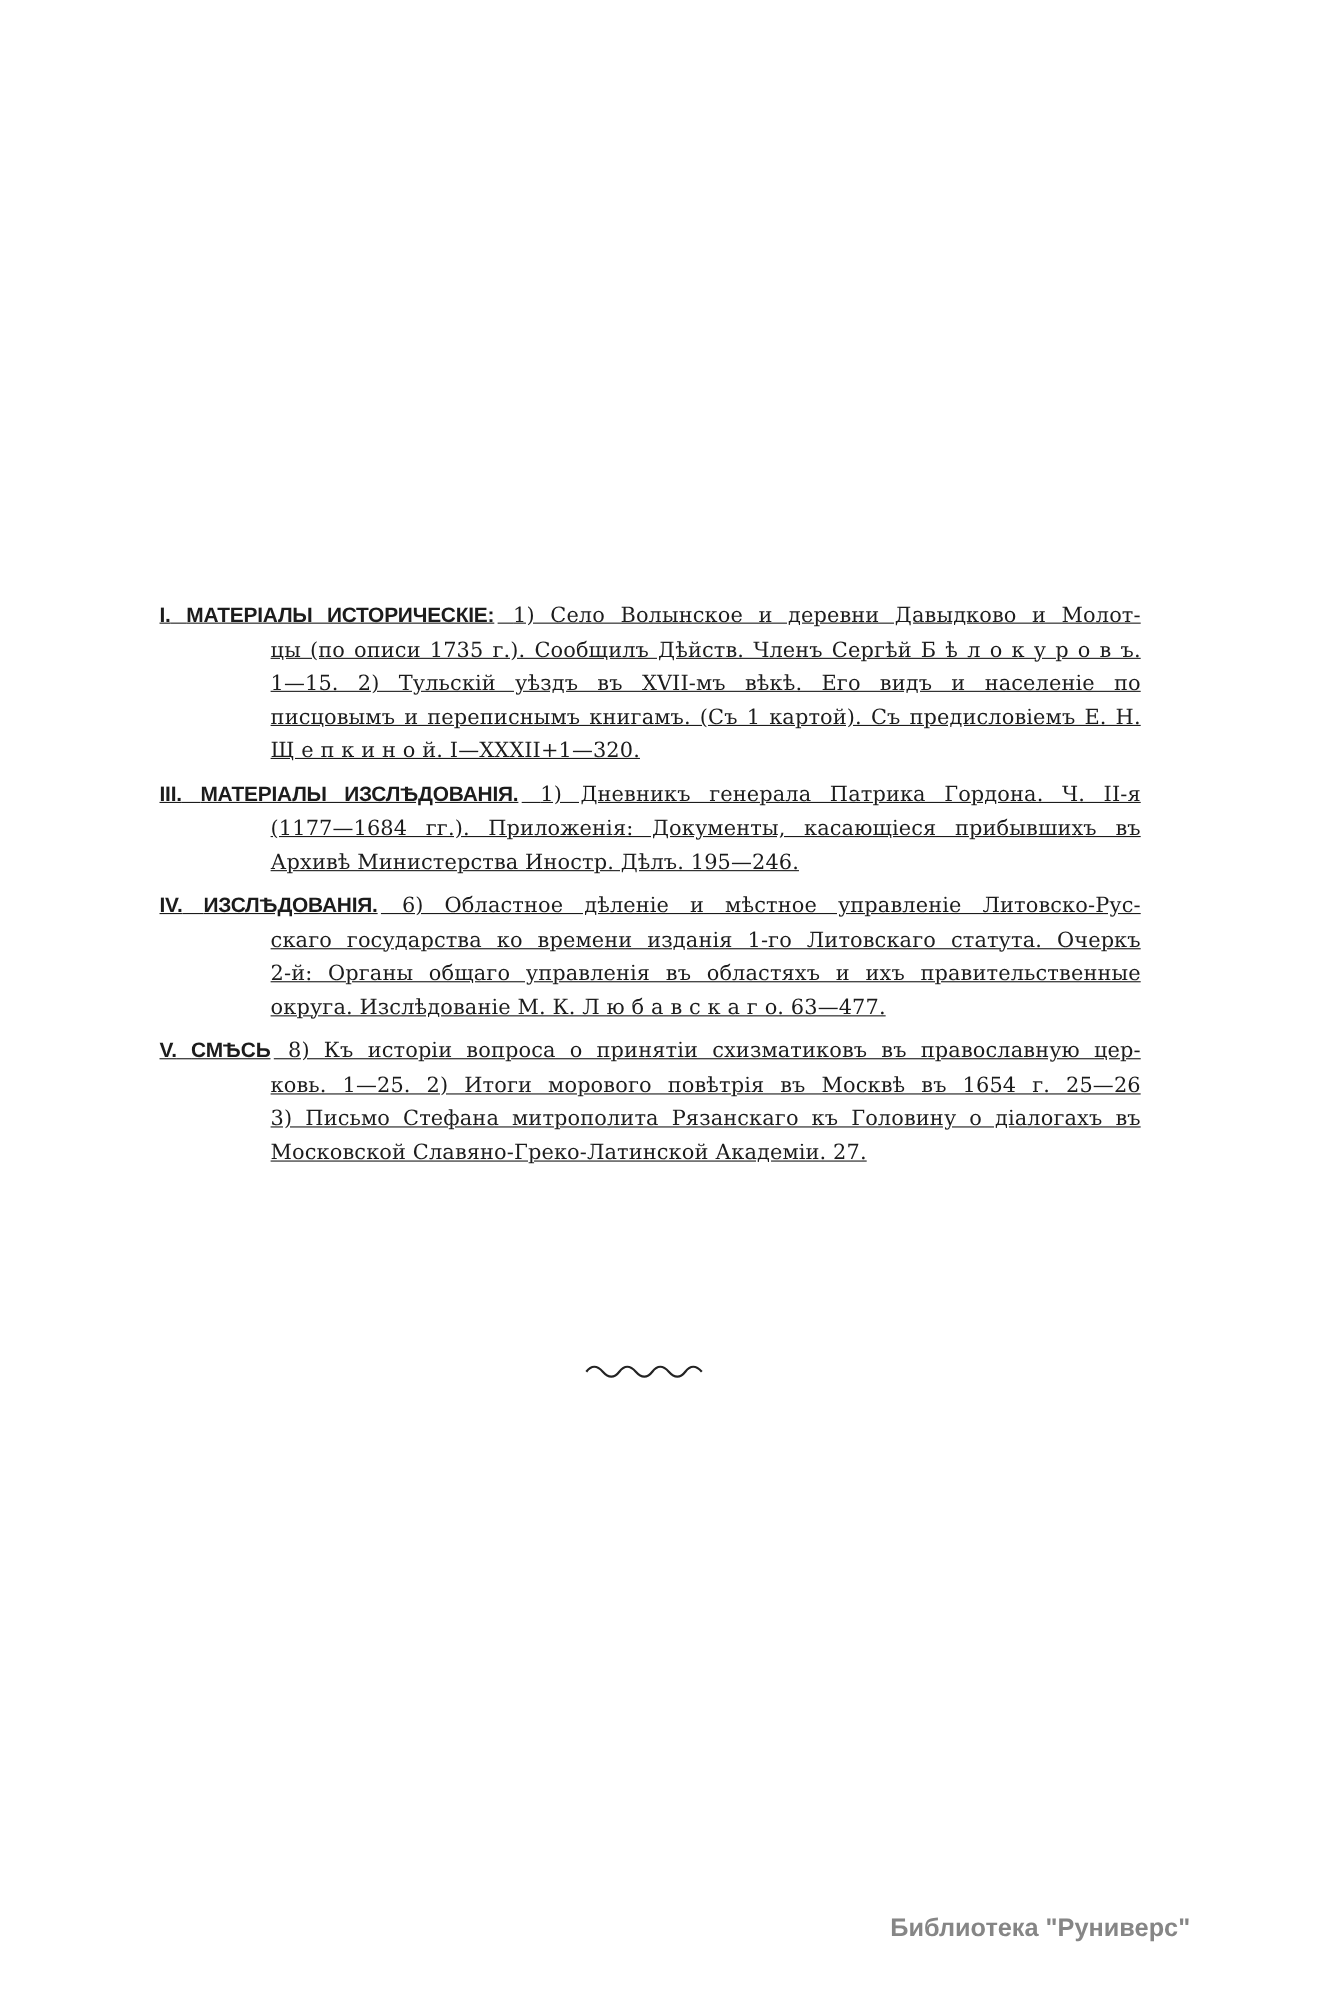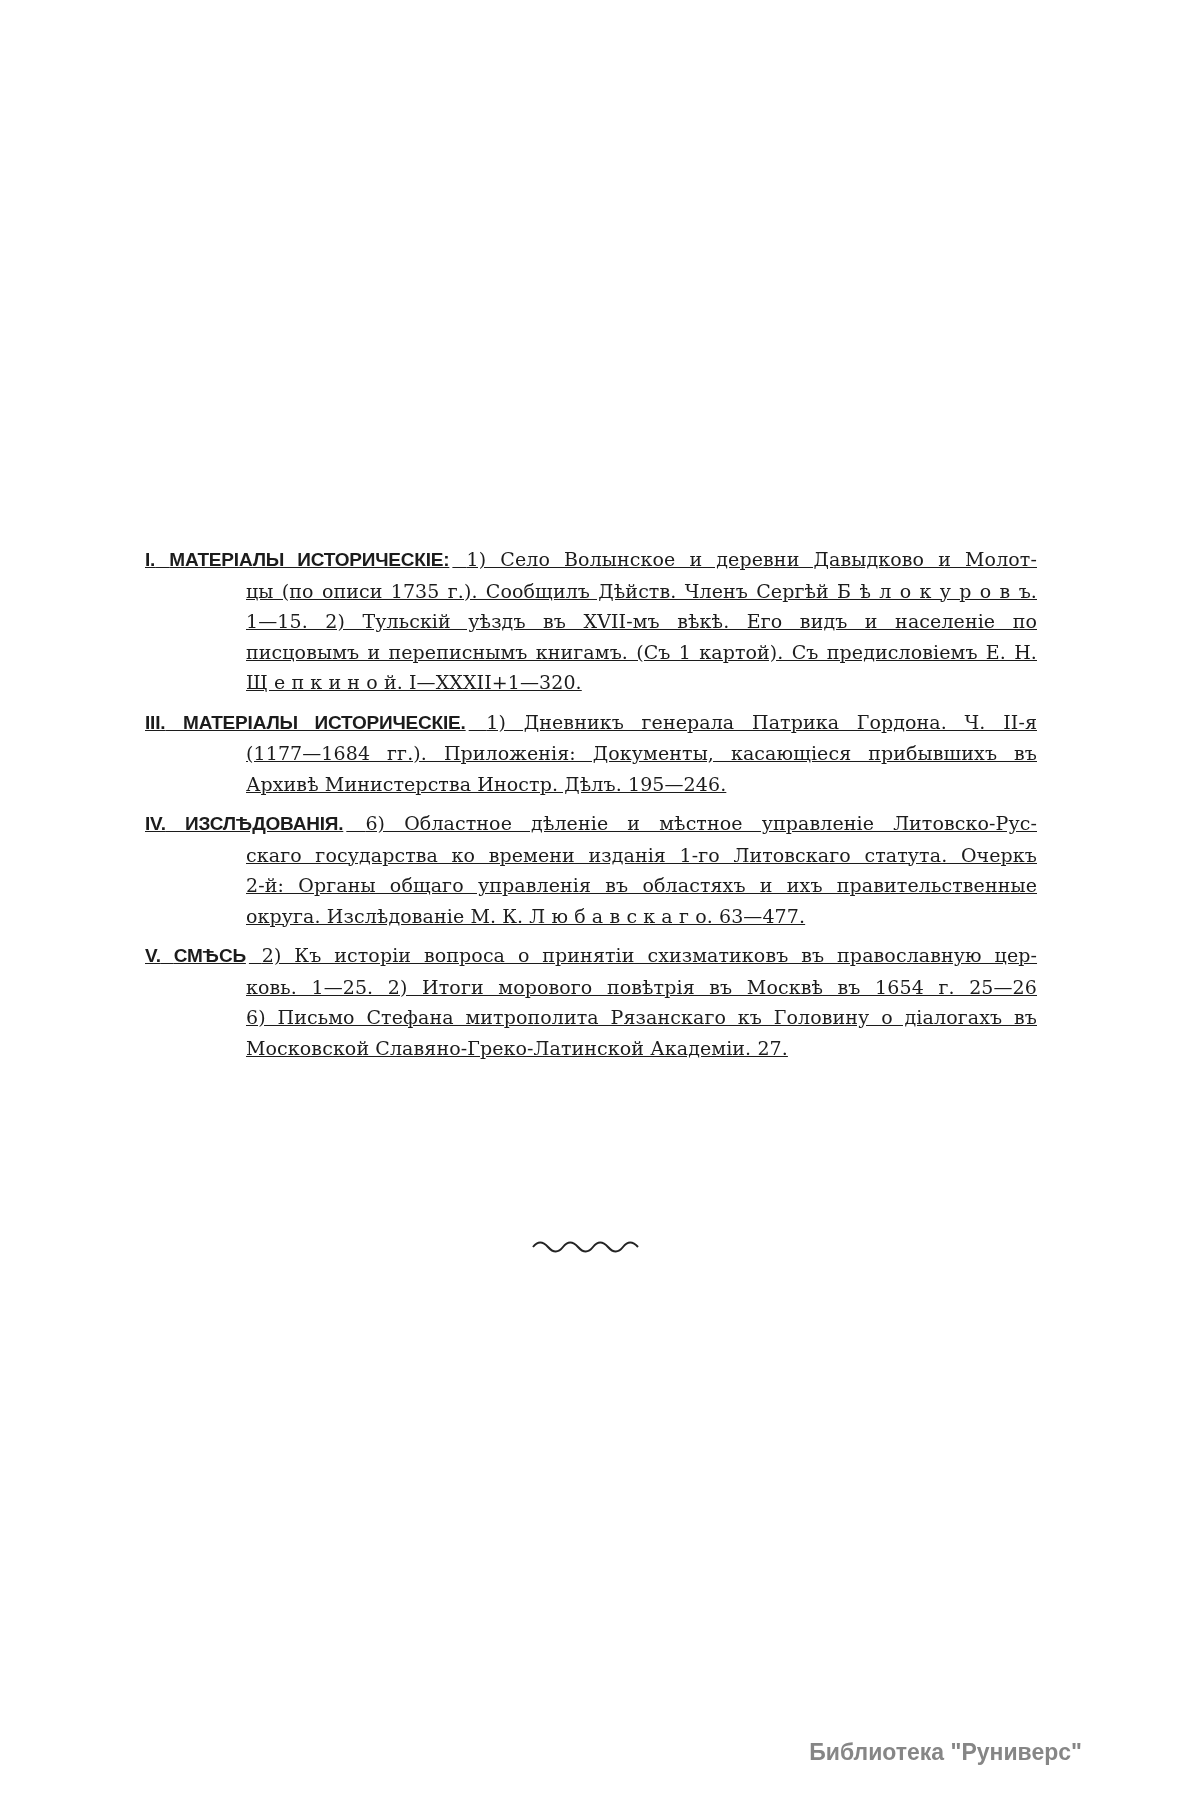--- a/index.html
+++ b/index.html
@@ -68,21 +68,21 @@
       <div class="line cont j">цы (по описи 1735 г.). Сообщилъ Дѣйств. Членъ Сергѣй Б ѣ л о к у р о в ъ.</div>
       <div class="line cont j">1—15. 2) Тульскій уѣздъ въ XVII-мъ вѣкѣ. Его видъ и населеніе по</div>
       <div class="line cont j">писцовымъ и переписнымъ книгамъ. (Съ 1 картой). Съ предисловіемъ Е. Н.</div>
       <div class="line cont">Щ е п к и н о й. I—XXXII+1—320.</div>
     </div>
 
 
     <div class="section">
       <div class="line first j">
         <span class="numeral">III.</span>
-        <span class="heading">МАТЕРІАЛЫ ИСТОРИЧЕСКІЕ.</span>
+        <span class="heading">МАТЕРІАЛЫ ИЗСЛѢДОВАНІЯ.</span>
         <span class="rest">1) Дневникъ генерала Патрика Гордона. Ч. II-я</span>
       </div>
       <div class="line cont j">(1177—1684 гг.). Приложенія: Документы, касающіеся прибывшихъ въ</div>
       <div class="line cont">Архивѣ Министерства Иностр. Дѣлъ. 195—246.</div>
     </div>
 
     <div class="section">
       <div class="line first j">
         <span class="numeral">IV.</span>
         <span class="heading">ИЗСЛѢДОВАНІЯ.</span>
@@ -90,24 +90,24 @@
       </div>
       <div class="line cont j">скаго государства ко времени изданія 1-го Литовскаго статута. Очеркъ</div>
       <div class="line cont j">2-й: Органы общаго управленія въ областяхъ и ихъ правительственные</div>
       <div class="line cont">округа. Изслѣдованіе М. К. Л ю б а в с к а г о. 63—477.</div>
     </div>
 
     <div class="section">
       <div class="line first j">
         <span class="numeral">V.</span>
         <span class="heading">СМѢСЬ</span>
-        <span class="rest">2) Къ исторіи вопроса о принятіи схизматиковъ въ православную цер-</span>
+        <span class="rest">8) Къ исторіи вопроса о принятіи схизматиковъ въ православную цер-</span>
       </div>
       <div class="line cont j">ковь. 1—25. 2) Итоги морового повѣтрія въ Москвѣ въ 1654 г. 25—26</div>
-      <div class="line cont j">6) Письмо Стефана митрополита Рязанскаго къ Головину о діалогахъ въ</div>
+      <div class="line cont j">3) Письмо Стефана митрополита Рязанскаго къ Головину о діалогахъ въ</div>
       <div class="line cont">Московской Славяно-Греко-Латинской Академіи. 27.</div>
     </div>
 
   </div>
 
   <div class="divider">
     <svg width="120" height="14" viewBox="0 0 120 14">
       <path d="M2 8 q 7 -9 15 0 t 15 0 t 15 0 t 15 0 t 15 0 t 15 0 t 15 0" fill="none" stroke="#232323" stroke-width="2"></path>
     </svg>
   </div>

